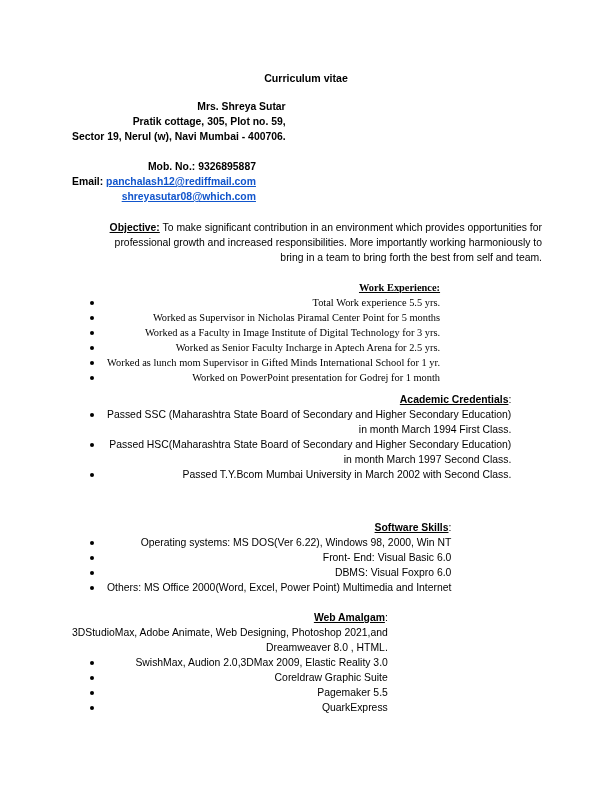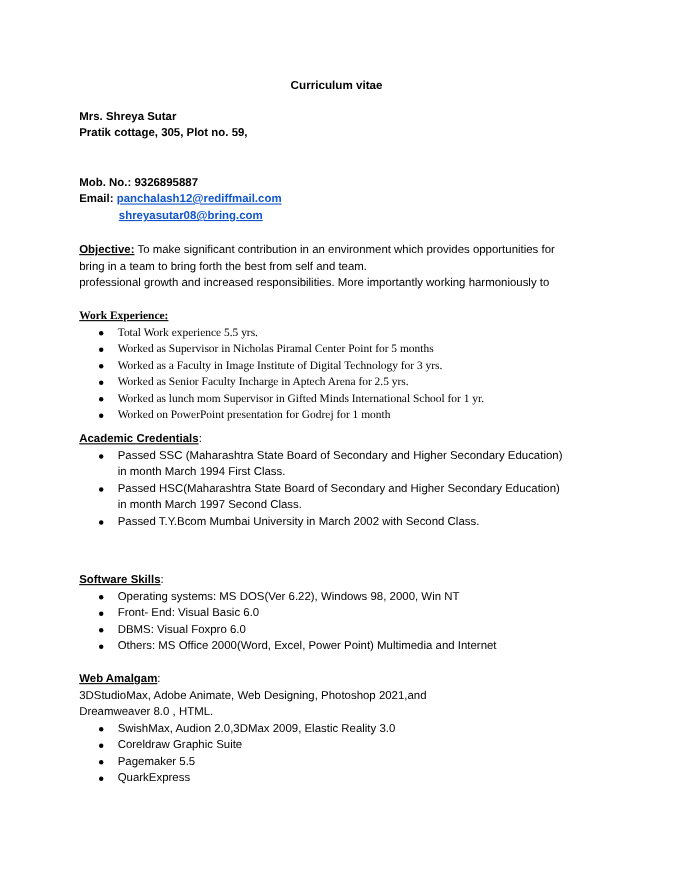--- a/index.html
+++ b/index.html
@@ -1,21 +1,21 @@
 <!DOCTYPE html>
 <html><head>
 <meta charset="utf-8">
 <style>
   html, body { margin: 0; padding: 0; background: #ffffff; }
   body { width: 612px; height: 792px; position: relative; overflow: hidden;
          font-family: "Liberation Sans", sans-serif; color: #000; font-size: 10.4px; }
   .page { position: absolute; left: 0; top: 0; width: 544px; height: 792px; }
   .title { position: absolute; top: 72px; left: 0; width: 612px; text-align: center;
            font-weight: bold; font-size: 10.6px; }
-  .block { position: absolute; left: 72px; }
+  .block { position: absolute; left: 72px; text-align: right; }
   .line { height: 15px; line-height: 15px; white-space: nowrap; }
   .bold { font-weight: bold; }
   .heading { font-weight: bold; text-decoration: underline; }
   a.link { color: #1155cc; text-decoration: underline; font-weight: bold; }
   ul.bul { list-style: none; margin: 0; padding: 0; }
   ul.bul li { position: relative; padding-left: 35px; line-height: 15px; white-space: nowrap; }
   ul.bul li .dot { position: absolute; left: 18px; top: 5.5px; width: 4px; height: 4px;
                    border-radius: 50%; background: #000; }
   ul.bul li .cont { display: block; }
   .para { width: 470px; line-height: 15px; }
@@ -23,40 +23,41 @@
 </head>
 <body>
 
 <div class="page">
 
   <div class="title">Curriculum vitae</div>
 
   <div class="block" style="top:99px;">
     <div class="line bold">Mrs. Shreya Sutar</div>
     <div class="line bold">Pratik cottage, 305, Plot no. 59,</div>
+    <div class="line bold">Sector 19, Nerul (w), Navi Mumbai - 400706.</div>
   </div>
 
   <div class="block" style="top:159px;">
     <div class="line bold">
       <span>Mob. No.:</span>
       <span>9326895887</span>
     </div>
     <div class="line">
       <span class="bold">Email:</span>
       <a class="link" href="#">panchalash12@rediffmail.com</a>
     </div>
     <div class="line" style="padding-left:36px;">
-      <a class="link" href="#">shreyasutar08@bring.com</a>
+      <a class="link" href="#">shreyasutar08@which.com</a>
     </div>
   </div>
 
   <div class="block para" style="top:220px;">
     <div class="line"><span class="heading">Objective:</span><span> To make significant contribution in an environment which provides opportunities for</span></div>
+    <div class="line">professional growth and increased responsibilities. More importantly working harmoniously to</div>
     <div class="line">bring in a team to bring forth the best from self and team.</div>
-    <div class="line">professional growth and increased responsibilities. More importantly working harmoniously to</div>
   </div>
 
   <div class="block" style="top:280px;font-family:Liberation Serif, serif;">
     <div class="line heading">Work Experience:</div>
     <ul class="bul">
       <li><span class="dot"></span><span>Total Work experience 5.5 yrs.</span></li>
       <li><span class="dot"></span><span>Worked as Supervisor in Nicholas Piramal Center Point for 5 months</span></li>
       <li><span class="dot"></span><span>Worked as a Faculty in Image Institute of Digital Technology for 3 yrs.</span></li>
       <li><span class="dot"></span><span>Worked as Senior Faculty Incharge in Aptech Arena  for 2.5 yrs.</span></li>
       <li><span class="dot"></span><span>Worked as lunch mom Supervisor in Gifted Minds International School for 1  yr.</span></li>

